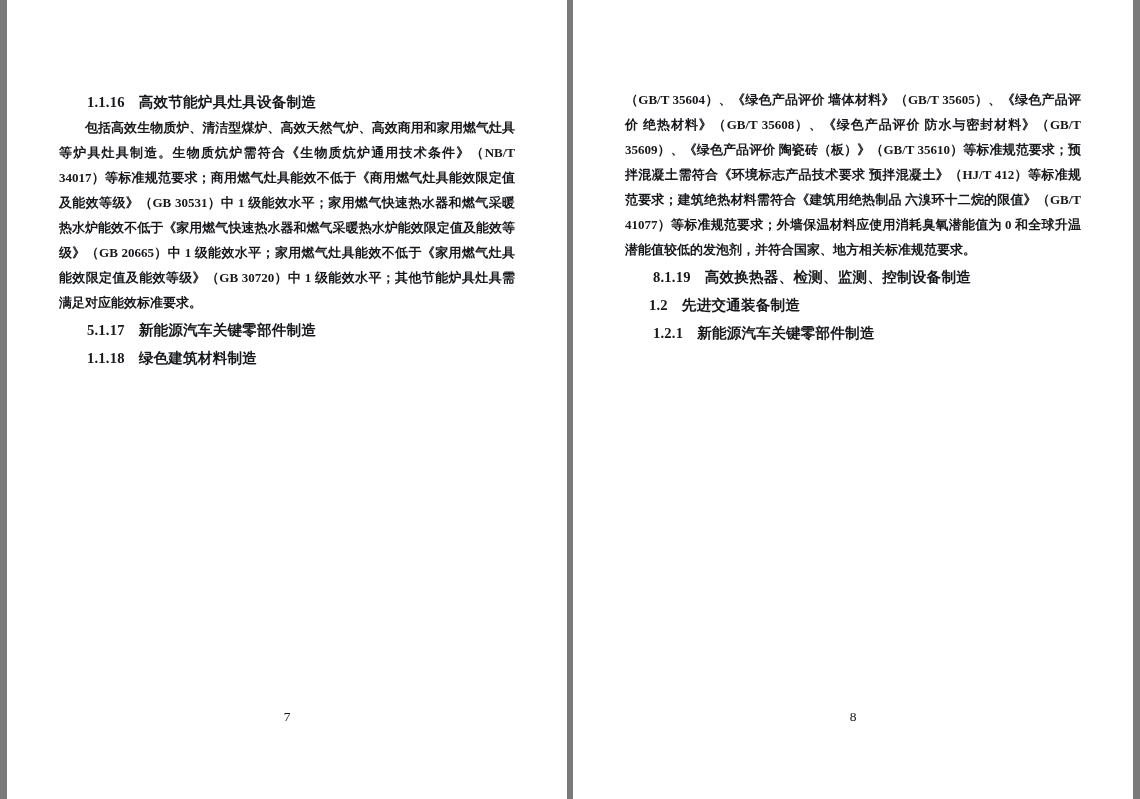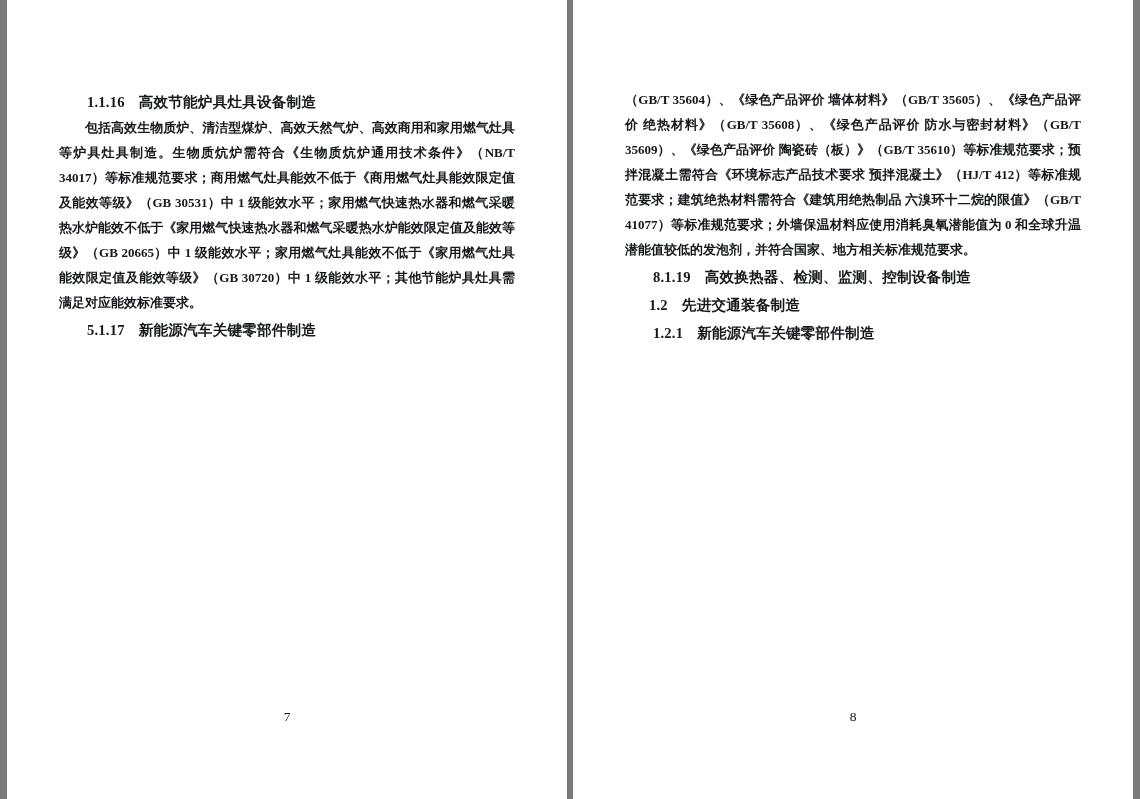--- a/index.html
+++ b/index.html
@@ -88,20 +88,23 @@
 
       <p class="heading">
         <span class="num">1.1.16</span><span class="htext">高效节能炉具灶具设备制造</span>
       </p>
       <p class="para">包括高效生物质炉、清洁型煤炉、高效天然气炉、高效商用和家用燃气灶具等炉具灶具制造。生物质炕炉需符合《生物质炕炉通用技术条件》（NB/T 34017）等标准规范要求；商用燃气灶具能效不低于《商用燃气灶具能效限定值及能效等级》（GB 30531）中 1 级能效水平；家用燃气快速热水器和燃气采暖热水炉能效不低于《家用燃气快速热水器和燃气采暖热水炉能效限定值及能效等级》（GB 20665）中 1 级能效水平；家用燃气灶具能效不低于《家用燃气灶具能效限定值及能效等级》（GB 30720）中 1 级能效水平；其他节能炉具灶具需满足对应能效标准要求。</p>
 
       <p class="heading">
         <span class="num">5.1.17</span><span class="htext">新能源汽车关键零部件制造</span>
       </p>
 
+      <p class="heading">
+        <span class="num">1.1.18</span><span class="htext">绿色建筑材料制造</span>
+      </p>
 
     </div>
     <div class="page-number">7</div>
   </div>
 
   <div class="page">
     <div class="page-body">
 
       <p class="para noindent">（GB/T 35604）、《绿色产品评价 墙体材料》（GB/T 35605）、《绿色产品评价 绝热材料》（GB/T 35608）、《绿色产品评价 防水与密封材料》（GB/T 35609）、《绿色产品评价 陶瓷砖（板）》（GB/T 35610）等标准规范要求；预拌混凝土需符合《环境标志产品技术要求 预拌混凝土》（HJ/T 412）等标准规范要求；建筑绝热材料需符合《建筑用绝热制品 六溴环十二烷的限值》（GB/T 41077）等标准规范要求；外墙保温材料应使用消耗臭氧潜能值为 0 和全球升温潜能值较低的发泡剂，并符合国家、地方相关标准规范要求。</p>
 

